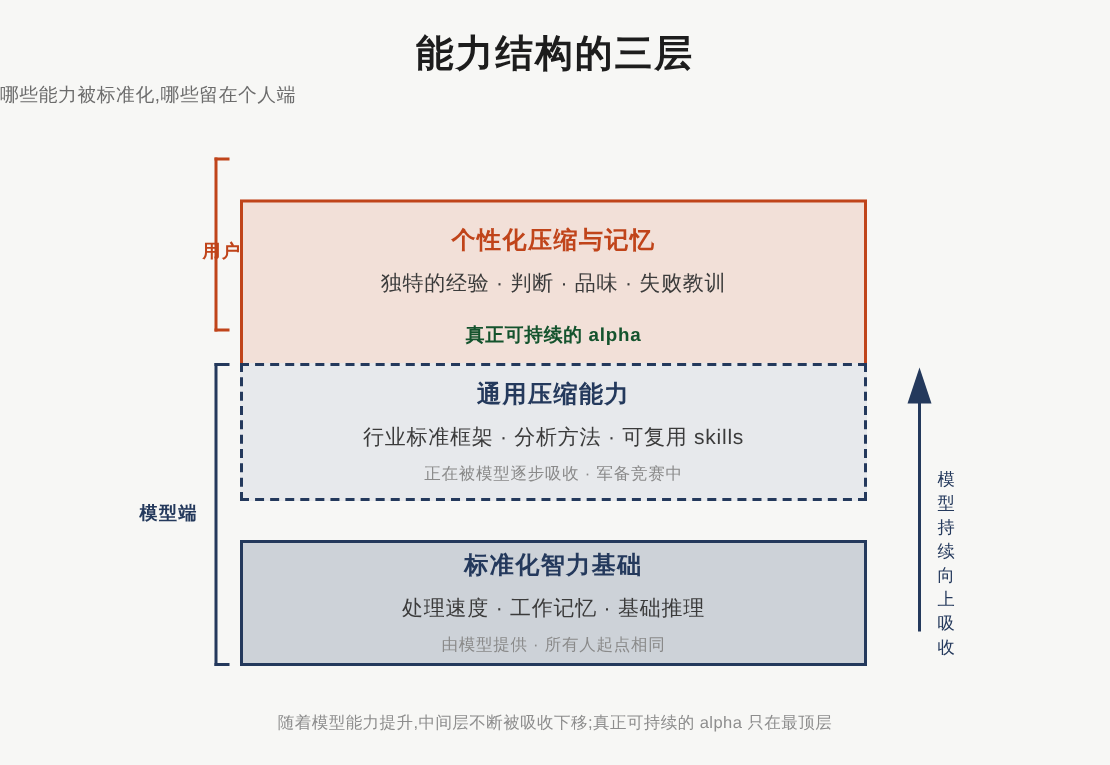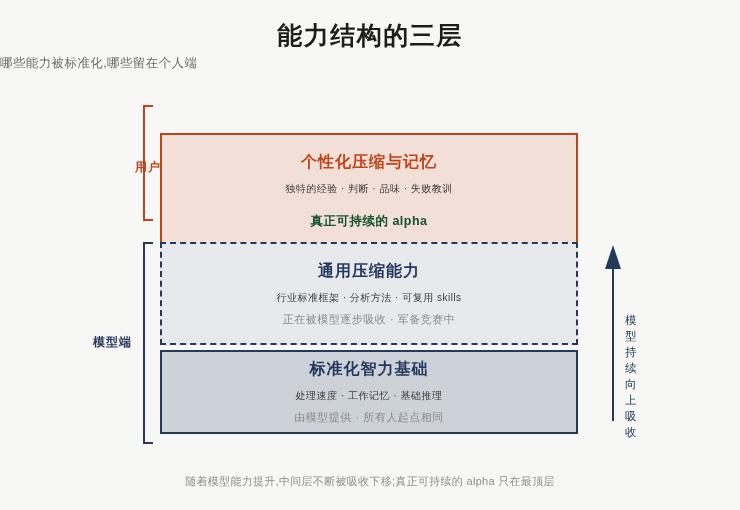--- a/index.html
+++ b/index.html
@@ -104,43 +104,43 @@
 
   .layer-user {
     top: 105px;
     height: 116px;
     background: #f2e0d8;
     border: 2px solid #c0441a;
     margin-top: 28px;
   }
   .layer-general {
     top: 242px;
-    height: 103px;
+    height: 92px;
     background: #e7e9ec;
     border: 2px dashed #24395c;
   }
   .layer-base {
-    top: 350px;
+    top: 360px;
     height: 84px;
     background: #cdd2d8;
     border: 2px solid #24395c;
   }
 
   .layer-heading {
     font-size: 16px;
     font-weight: bold;
     letter-spacing: 1px;
     margin-bottom: 9px;
   }
   .layer-user .layer-heading { color: #c0441a; }
   .layer-general .layer-heading,
   .layer-base .layer-heading { color: #24395c; }
 
   .layer-line-primary {
-    font-size: 10px;
+    font-size: 14px;
     color: #3b3b3b;
     letter-spacing: 0.5px;
     margin-bottom: 7px;
   }
   .layer-line-secondary {
     font-size: 11px;
     color: #8a8a8a;
     letter-spacing: 0.5px;
   }
   .layer-line-accent {

